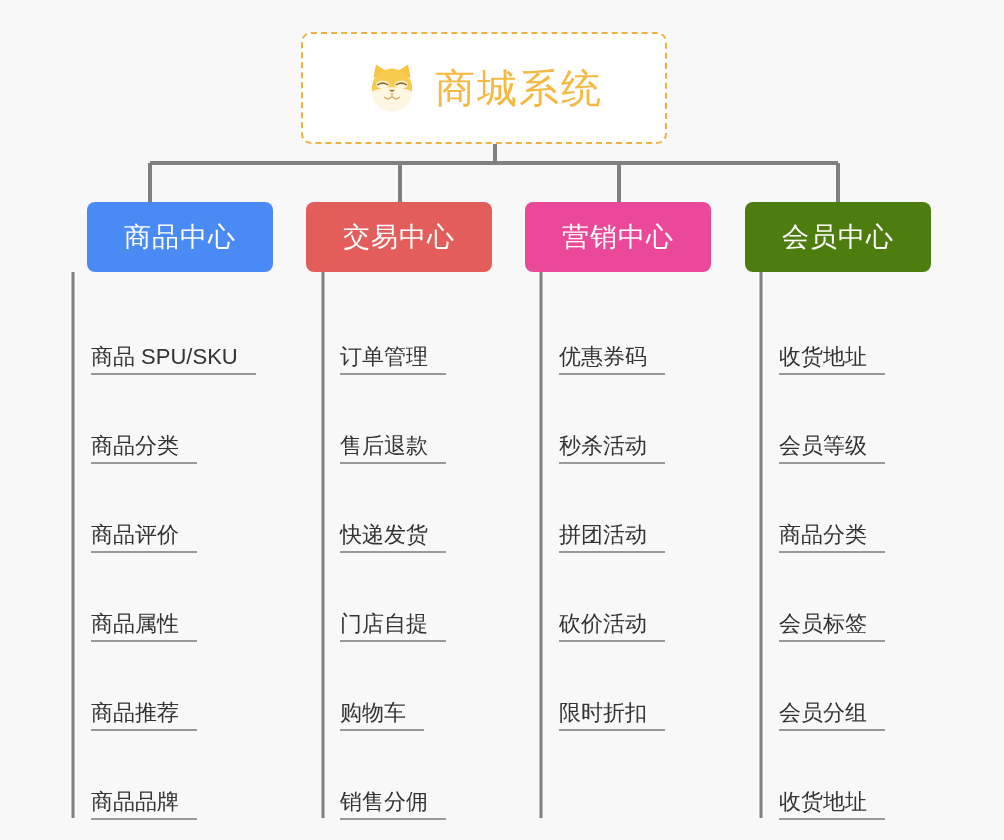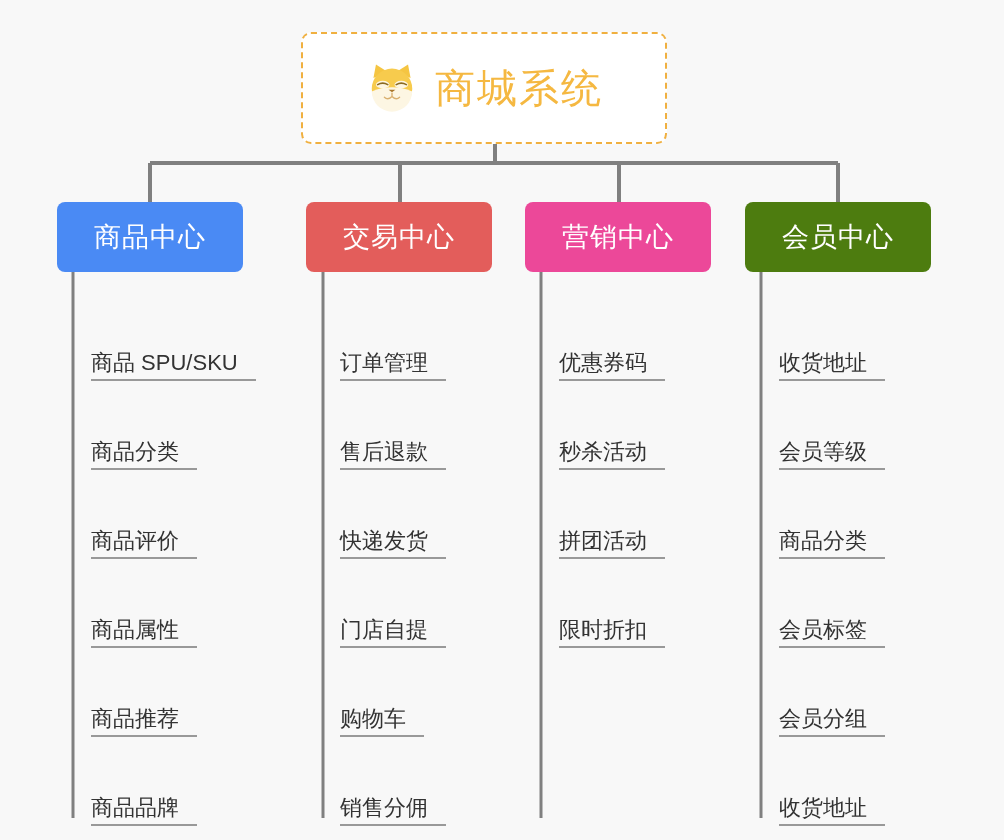--- a/index.html
+++ b/index.html
@@ -77,21 +77,21 @@
     justify-content: center;
     color: #ffffff;
     font-size: 27px;
     letter-spacing: 1px;
     white-space: nowrap;
   }
 
   
   .leaves {
     position: relative;
-    margin-top: 14px;
+    margin-top: 8px;
     padding-left: 16px;
     padding-top: 12px;
   }
   .leaf {
     position: relative;
     height: 89px;
     display: flex;
     align-items: flex-end;
     padding-left: 30px;
     padding-bottom: 6px;
@@ -146,21 +146,21 @@
       <path d="M37 28 q6 -3.5 12 0" stroke="#8a6a22" stroke-width="2" fill="none" stroke-linecap="round"></path>
 
       <path d="M32 37 l-4 -3 h8 Z" fill="#a9762a"></path>
 
       <path d="M32 38 v4 M32 42 q-5 5 -9 1 M32 42 q5 5 9 1" stroke="#d9b070" stroke-width="1.6" fill="none" stroke-linecap="round"></path>
     </svg>
     <div class="root-title" style="color: rgb(245, 184, 65);">商城系统</div>
   </div>
 
   <div class="column col-0">
-    <div class="cat-box" style="background: rgb(74, 138, 244);">
+    <div class="cat-box" style="background: rgb(74, 138, 244); margin-left: 30px;">
       <span>商品中心</span>
     </div>
     <div class="leaves">
       <div class="leaf">
         <span class="leaf-label">商品 SPU/SKU</span>
       </div>
       <div class="leaf">
         <span class="leaf-label">商品分类</span>
       </div>
       <div class="leaf">
@@ -212,20 +212,23 @@
       <div class="leaf">
         <span class="leaf-label">优惠券码</span>
       </div>
       <div class="leaf">
         <span class="leaf-label">秒杀活动</span>
       </div>
       <div class="leaf">
         <span class="leaf-label">拼团活动</span>
       </div>
       <div class="leaf">
+        <span class="leaf-label">砍价活动</span>
+      </div>
+      <div class="leaf">
         <span class="leaf-label">限时折扣</span>
       </div>
     </div>
   </div>
 
   <div class="column col-3">
     <div class="cat-box" style="background: #4d7c0f;">
       <span>会员中心</span>
     </div>
     <div class="leaves">

